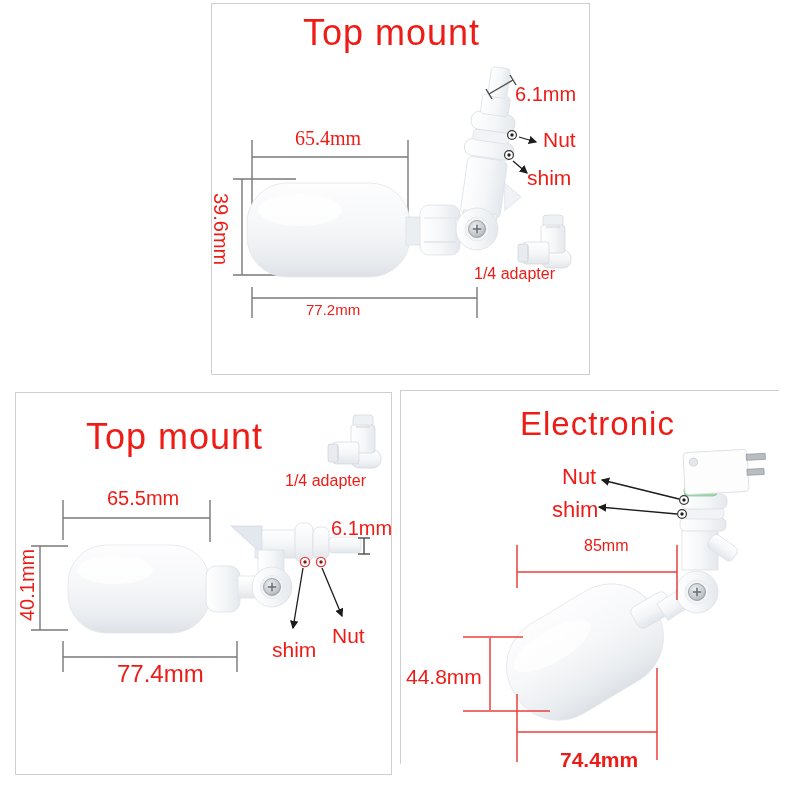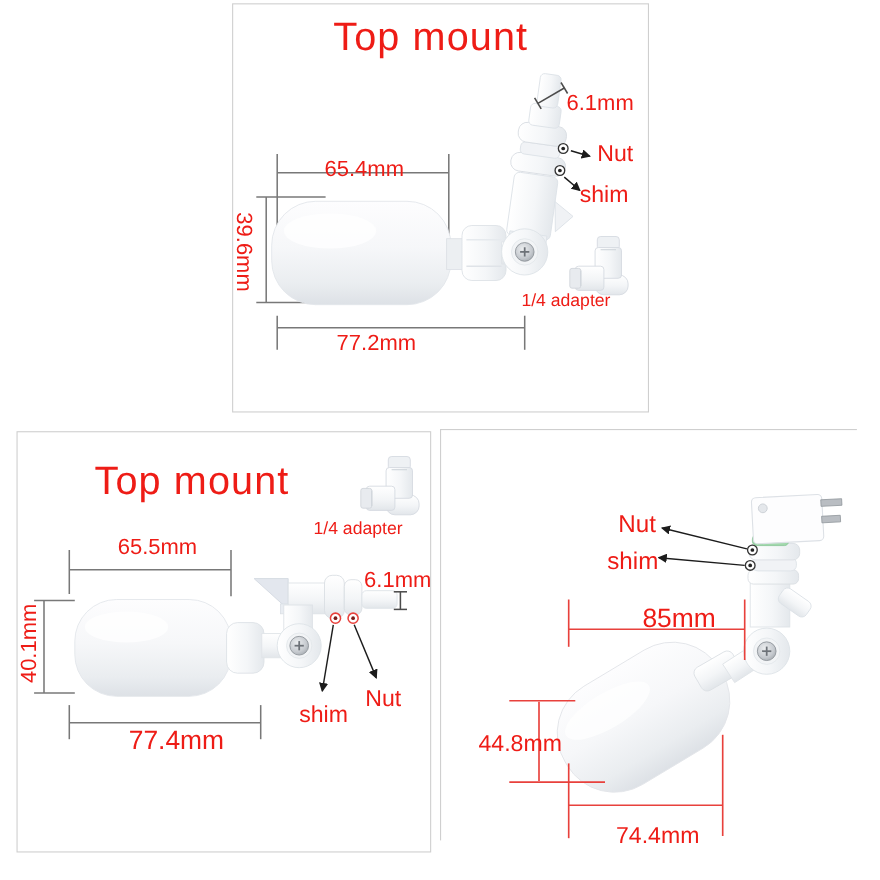--- a/index.html
+++ b/index.html
@@ -224,35 +224,36 @@
         <line x1="463" y1="637" x2="523" y2="637"></line>
         <line x1="463" y1="711" x2="550" y2="711"></line>
         <line x1="517" y1="732" x2="657" y2="732"></line>
         <line x1="517" y1="694" x2="517" y2="762"></line>
         <line x1="657" y1="668" x2="657" y2="760"></line>
       </g>
     </g>
   </svg>
 
   <div class="lbl title" style="left:303px;top:15px;">Top mount</div>
-  <div class="lbl dim" style="left:295px;top:144px;">65.4mm</div>
+  <div class="lbl dim" style="left:295px;top:128px;font-family:Liberation Serif, serif;">65.4mm</div>
   <div class="lbl dim vert-cw" style="left:211px;top:193px;">39.6mm</div>
-  <div class="lbl dim" style="left:306px;top:302px;font-size:20px;">77.2mm</div>
+  <div class="lbl dim" style="left:306px;top:302px;font-size:15px;">77.2mm</div>
   <div class="lbl dim" style="left:515px;top:84px;">6.1mm</div>
   <div class="lbl part" style="left:543px;top:129px;">Nut</div>
   <div class="lbl part" style="left:527px;top:167px;">shim</div>
   <div class="lbl small" style="left:474px;top:266px;">1/4 adapter</div>
 
   <div class="lbl title" style="left:86px;top:419px;">Top mount</div>
   <div class="lbl dim" style="left:107px;top:488px;">65.5mm</div>
   <div class="lbl dim vert-ccw" style="left:-8px;top:576px;width:70px;height:20px;text-align:center;">40.1mm</div>
   <div class="lbl dim" style="left:117px;top:662px;font-size:24px;">77.4mm</div>
   <div class="lbl dim" style="left:331px;top:518px;">6.1mm</div>
   <div class="lbl part" style="left:272px;top:639px;">shim</div>
   <div class="lbl part" style="left:332px;top:625px;">Nut</div>
   <div class="lbl small" style="left:285px;top:473px;">1/4 adapter</div>
 
+  <div class="lbl title t3" style="left:520px;top:407px;">Electronic</div>
   <div class="lbl part" style="left:562px;top:466px;font-size:22px;">Nut</div>
   <div class="lbl part" style="left:552px;top:499px;font-size:22px;">shim</div>
-  <div class="lbl dim" style="left:584px;top:551px;font-size:24px;">85mm</div>
-  <div class="lbl dim" style="left:406px;top:666px;font-size:21px;margin-left:29px;">44.8mm</div>
-  <div class="lbl dim" style="left:560px;top:749px;font-size:21px;">74.4mm</div>
+  <div class="lbl dim" style="left:584px;top:538px;font-size:16px;">85mm</div>
+  <div class="lbl dim" style="left:406px;top:666px;font-size:21px;">44.8mm</div>
+  <div class="lbl dim" style="left:560px;top:749px;font-size:21px;font-weight:bold;">74.4mm</div>
 </div>
 
 </body></html>

